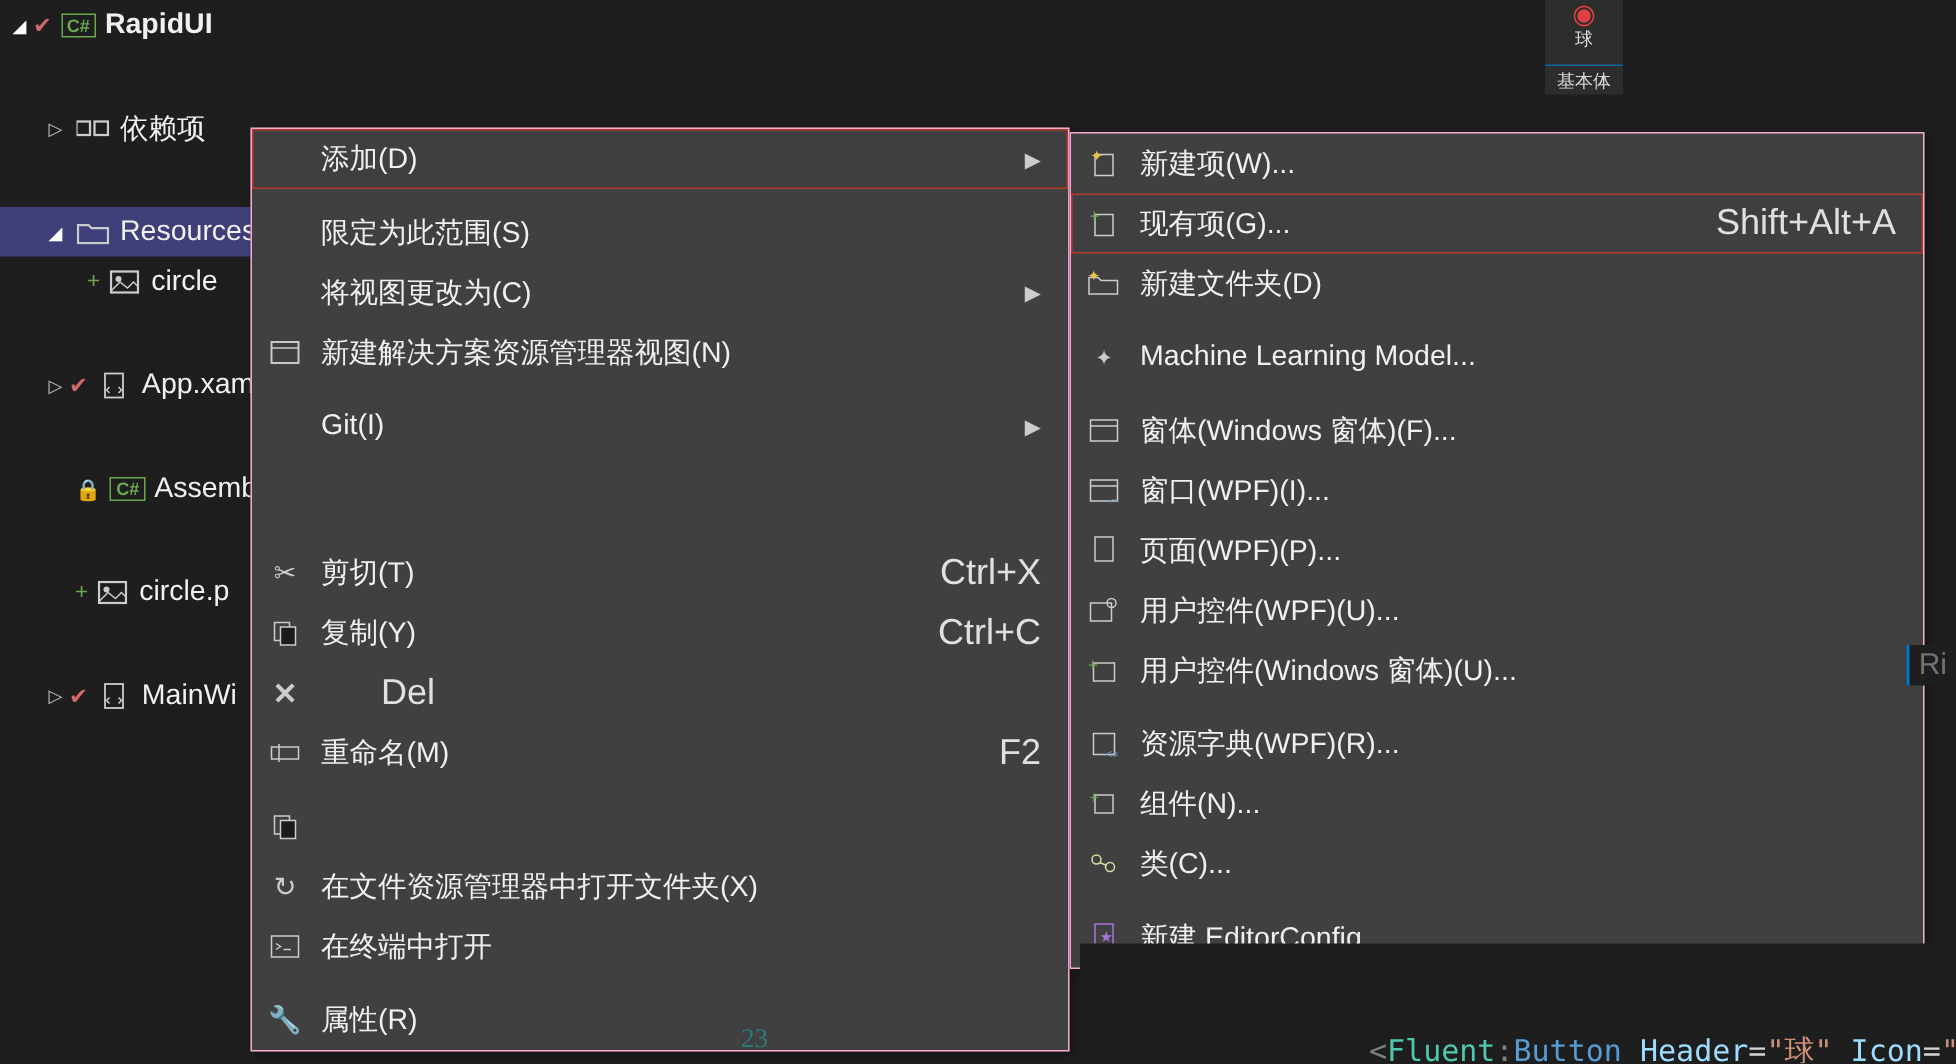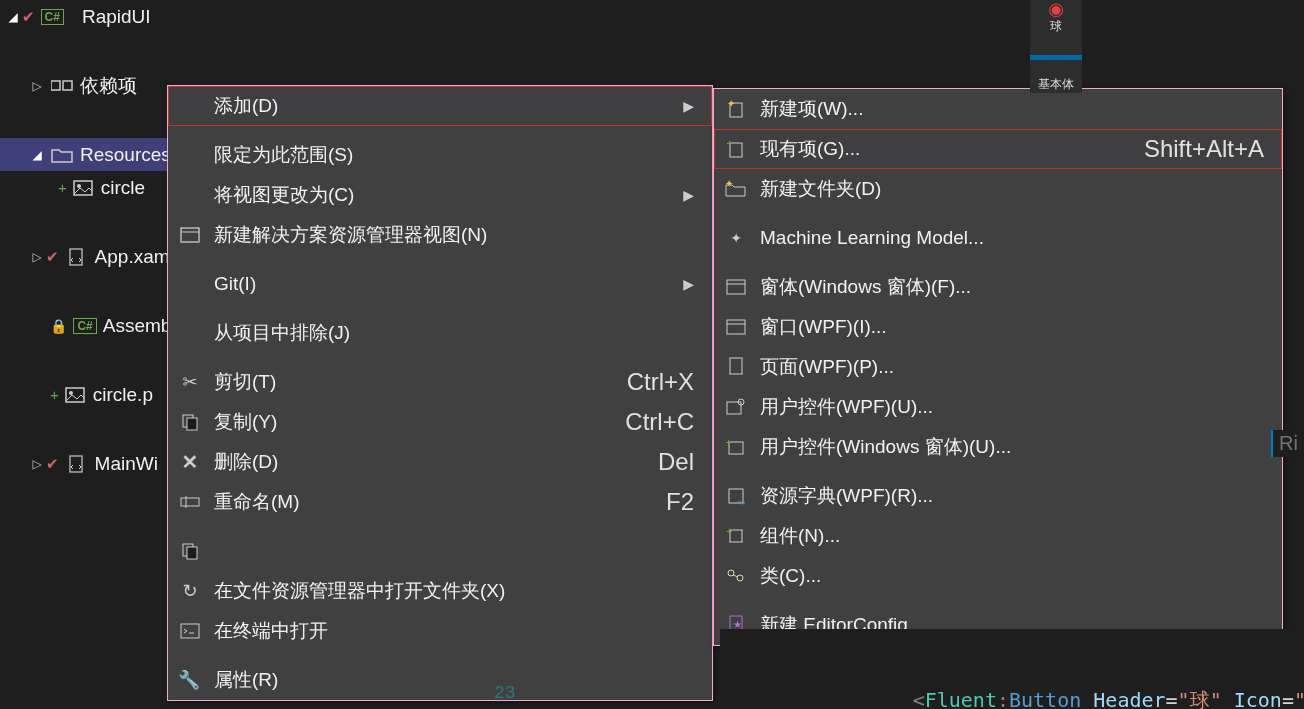--- a/index.html
+++ b/index.html
@@ -39,21 +39,21 @@
 .tree-row .arrow.open { transform: rotate(0deg); }
 .tree-row .arrow.closed::before { content:"▷"; }
 .tree-row .arrow.open::before { content:"◢"; color:#fff; }
 .tree-row .label { font-size: 19px; }
 .tree-row .check { color:#d16969; font-size:15px; margin-left:-4px; }
 .tree-row .icon { width: 24px; height: 20px; display:flex; align-items:center; justify-content:center; font-size:16px; }
 
 .selected {
   background: #3f3f7a;
 }
-.project { font-weight: normal; font-size: 22px; margin-left: 12px; }
+.project { font-weight: bold; font-size: 22px; }
 .csharp-box {
   border:1px solid #6aa84f; color:#6aa84f;
   font-size:12px; padding:0 3px; font-weight:bold;
 }
 .indent1 { padding-left: 30px; margin-top: 36px; }
 .indent2 { padding-left: 58px; }
 
 
 .menu {
   position: absolute;
@@ -97,21 +97,21 @@
 .blue-arrow { color:#3794ff; font-size:18px; }
 .green-sparkle { color:#3ac181; font-size:14px; }
 
 
 .topright {
   position:absolute; top:0; right:222px;
   width: 52px; background:#2d2d2d; text-align:center;
   font-size:12px; color:#ddd;
 }
 .topright .ball { color:#e04040; font-size:18px; line-height:18px; }
-.topright .divider { border-top:5px solid #0369a1; margin-top:20px; padding-top:16px; }
+.topright .divider { border-top:1px solid #0369a1; margin-top:8px; padding-top:2px; }
 
 
 .code-area {
   position:absolute;
   left: 720px; right: 0;
   bottom: 0; height: 80px;
   background:#1e1e1e;
   font-family: Consolas, monospace;
   font-size: 20px;
   white-space: pre;
@@ -133,21 +133,21 @@
   color:#737373;
   font-size:20px;
   padding:2px 6px;
   border-left:2px solid #007acc;
 }
 
 
 .line-num {
   position:absolute;
   bottom:6px; left:494px;
-  color:#2b7a78; font-family:Liberation Mono, monospace; font-size:18px;
+  color:#2b7a78; font-family:Liberation Serif, serif; font-size:18px;
 }
 </style>
 </head>
 <body>
 
 <div class="tree">
   <div class="tree-row">
     <span class="arrow open"></span>
     <span class="check">✔</span>
     <span class="csharp-box">C#</span>
@@ -252,41 +252,39 @@
   </div>
   <div class="menu-sep"></div>
   <div class="menu-item">
     <span class="mi-icon"></span>
     <span class="mi-label">Git(I)</span>
     <span class="mi-sub">▶</span>
   </div>
   <div class="menu-sep"></div>
   <div class="menu-item">
     <span class="mi-icon"></span>
-    <span class="mi-label">从项目中排除(J)</span>
   </div>
   <div class="menu-sep"></div>
   <div class="menu-item">
     <span class="mi-icon">✂</span>
     <span class="mi-label">剪切(T)</span>
     <span class="mi-shortcut">Ctrl+X</span>
   </div>
   <div class="menu-item">
     <span class="mi-icon">
       <svg width="18" height="18" viewBox="0 0 18 18">
           <rect x="2" y="2" width="10" height="12" fill="none" stroke="#ccc"></rect>
           <rect x="6" y="5" width="10" height="12" fill="#1b1b1c" stroke="#ccc"></rect>
         </svg>
     </span>
     <span class="mi-label">复制(Y)</span>
     <span class="mi-shortcut">Ctrl+C</span>
   </div>
   <div class="menu-item">
     <span class="mi-icon red-x">✕</span>
-    <span class="mi-label">删除(D)</span>
     <span class="mi-shortcut">Del</span>
   </div>
   <div class="menu-item">
     <span class="mi-icon">
       <svg width="20" height="14" viewBox="0 0 20 14">
           <rect x="1" y="3" width="18" height="8" fill="none" stroke="#ccc"></rect>
           <line x1="6" y1="1" x2="6" y2="13" stroke="#ccc"></line>
         </svg>
     </span>
     <span class="mi-label">重命名(M)</span>

